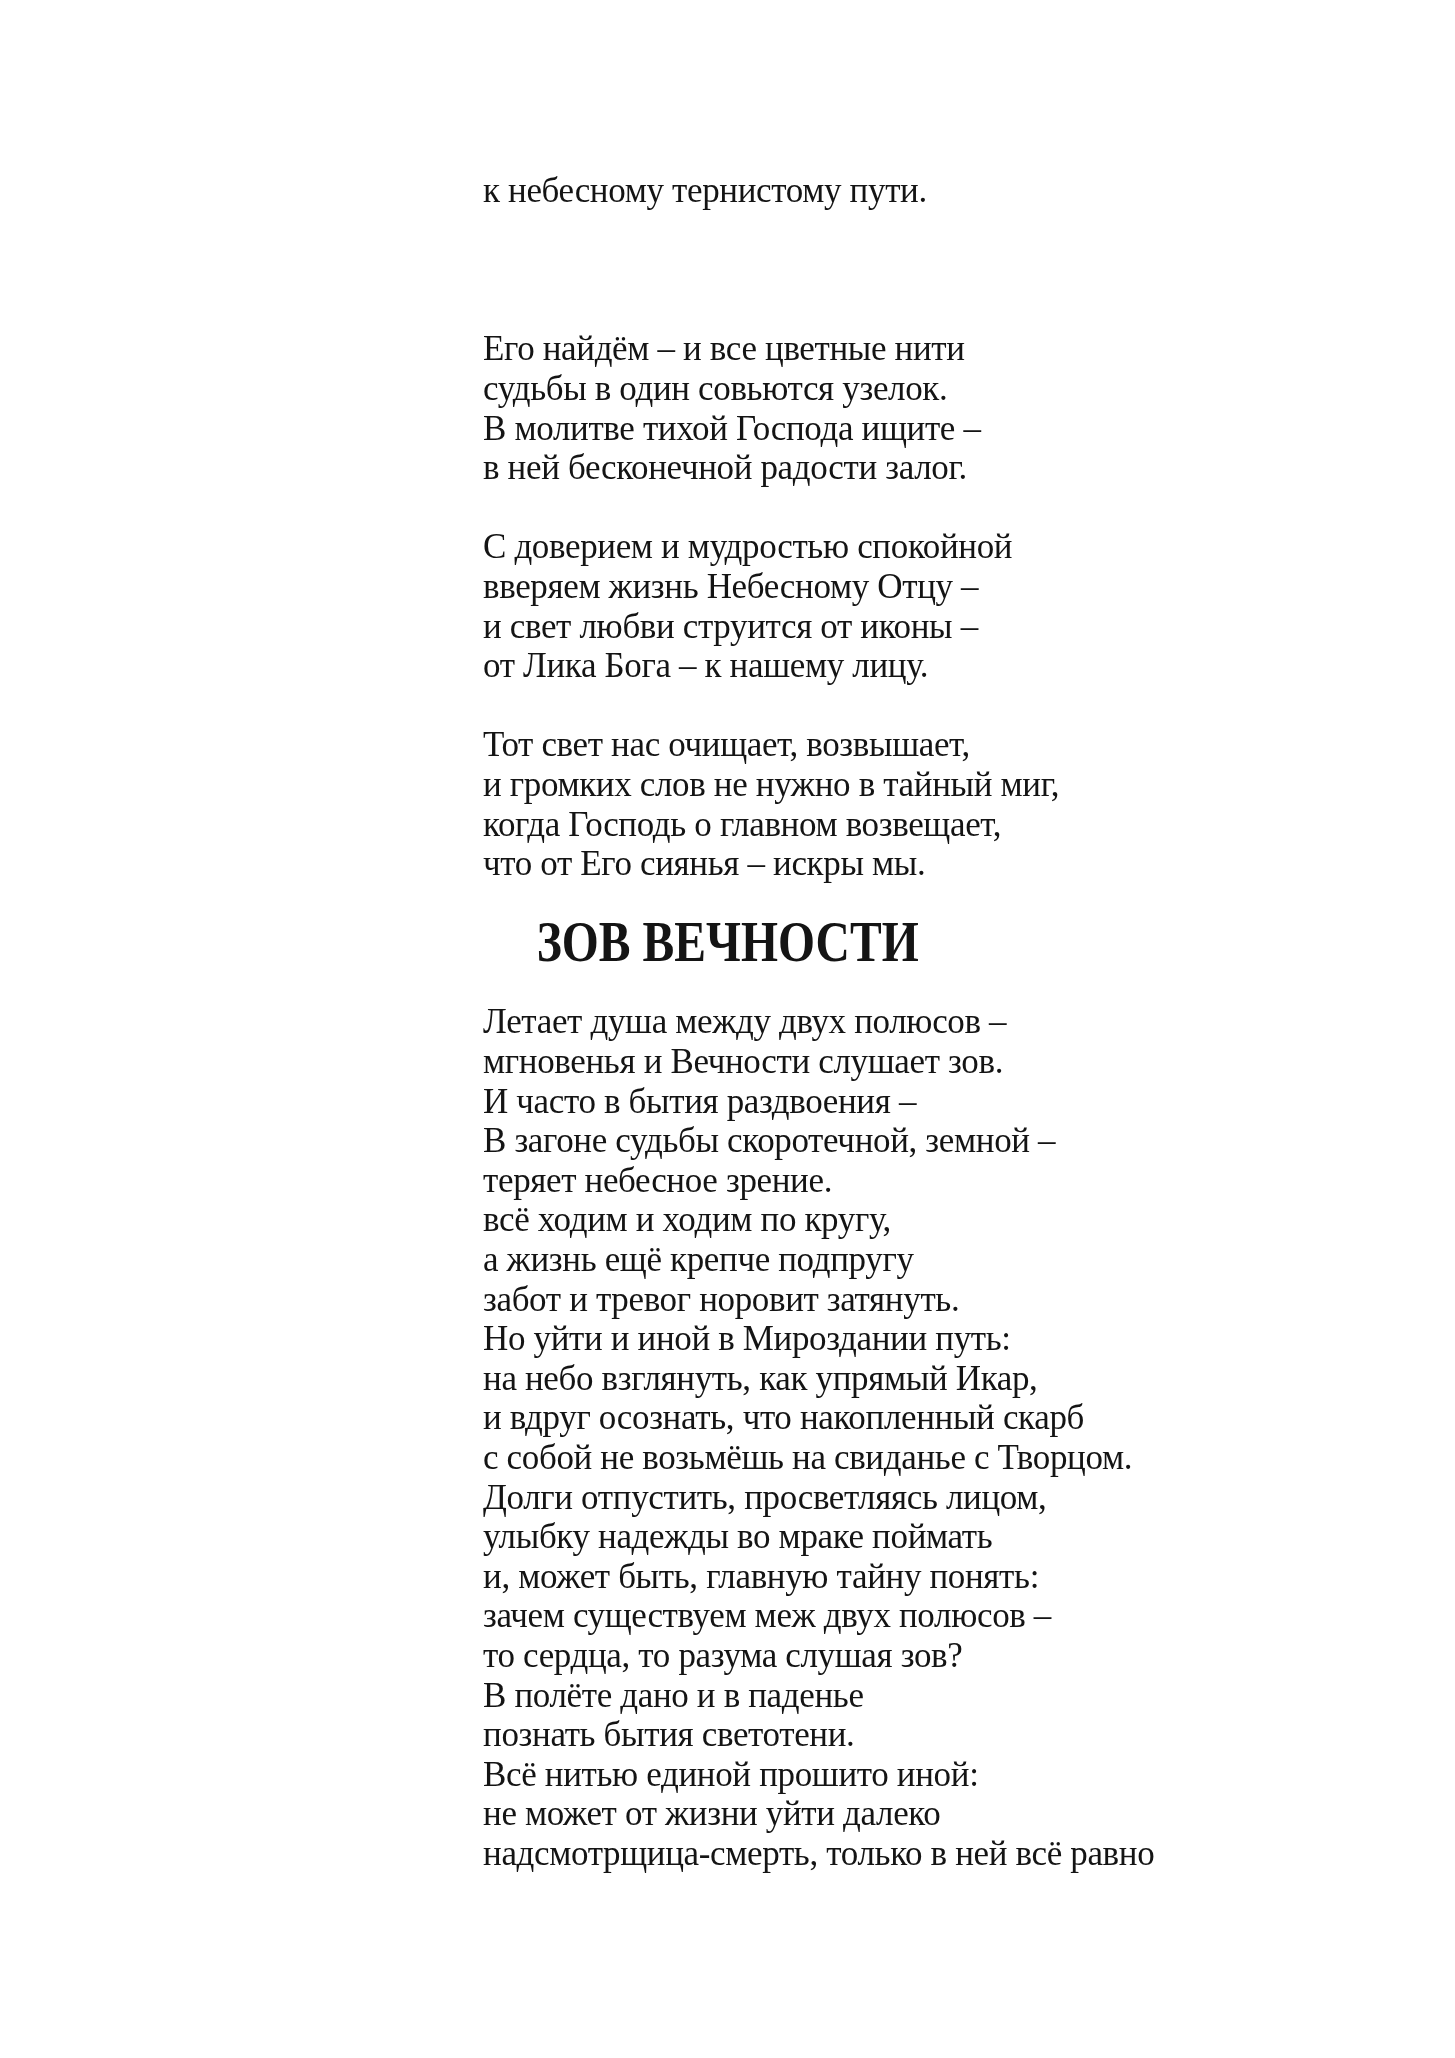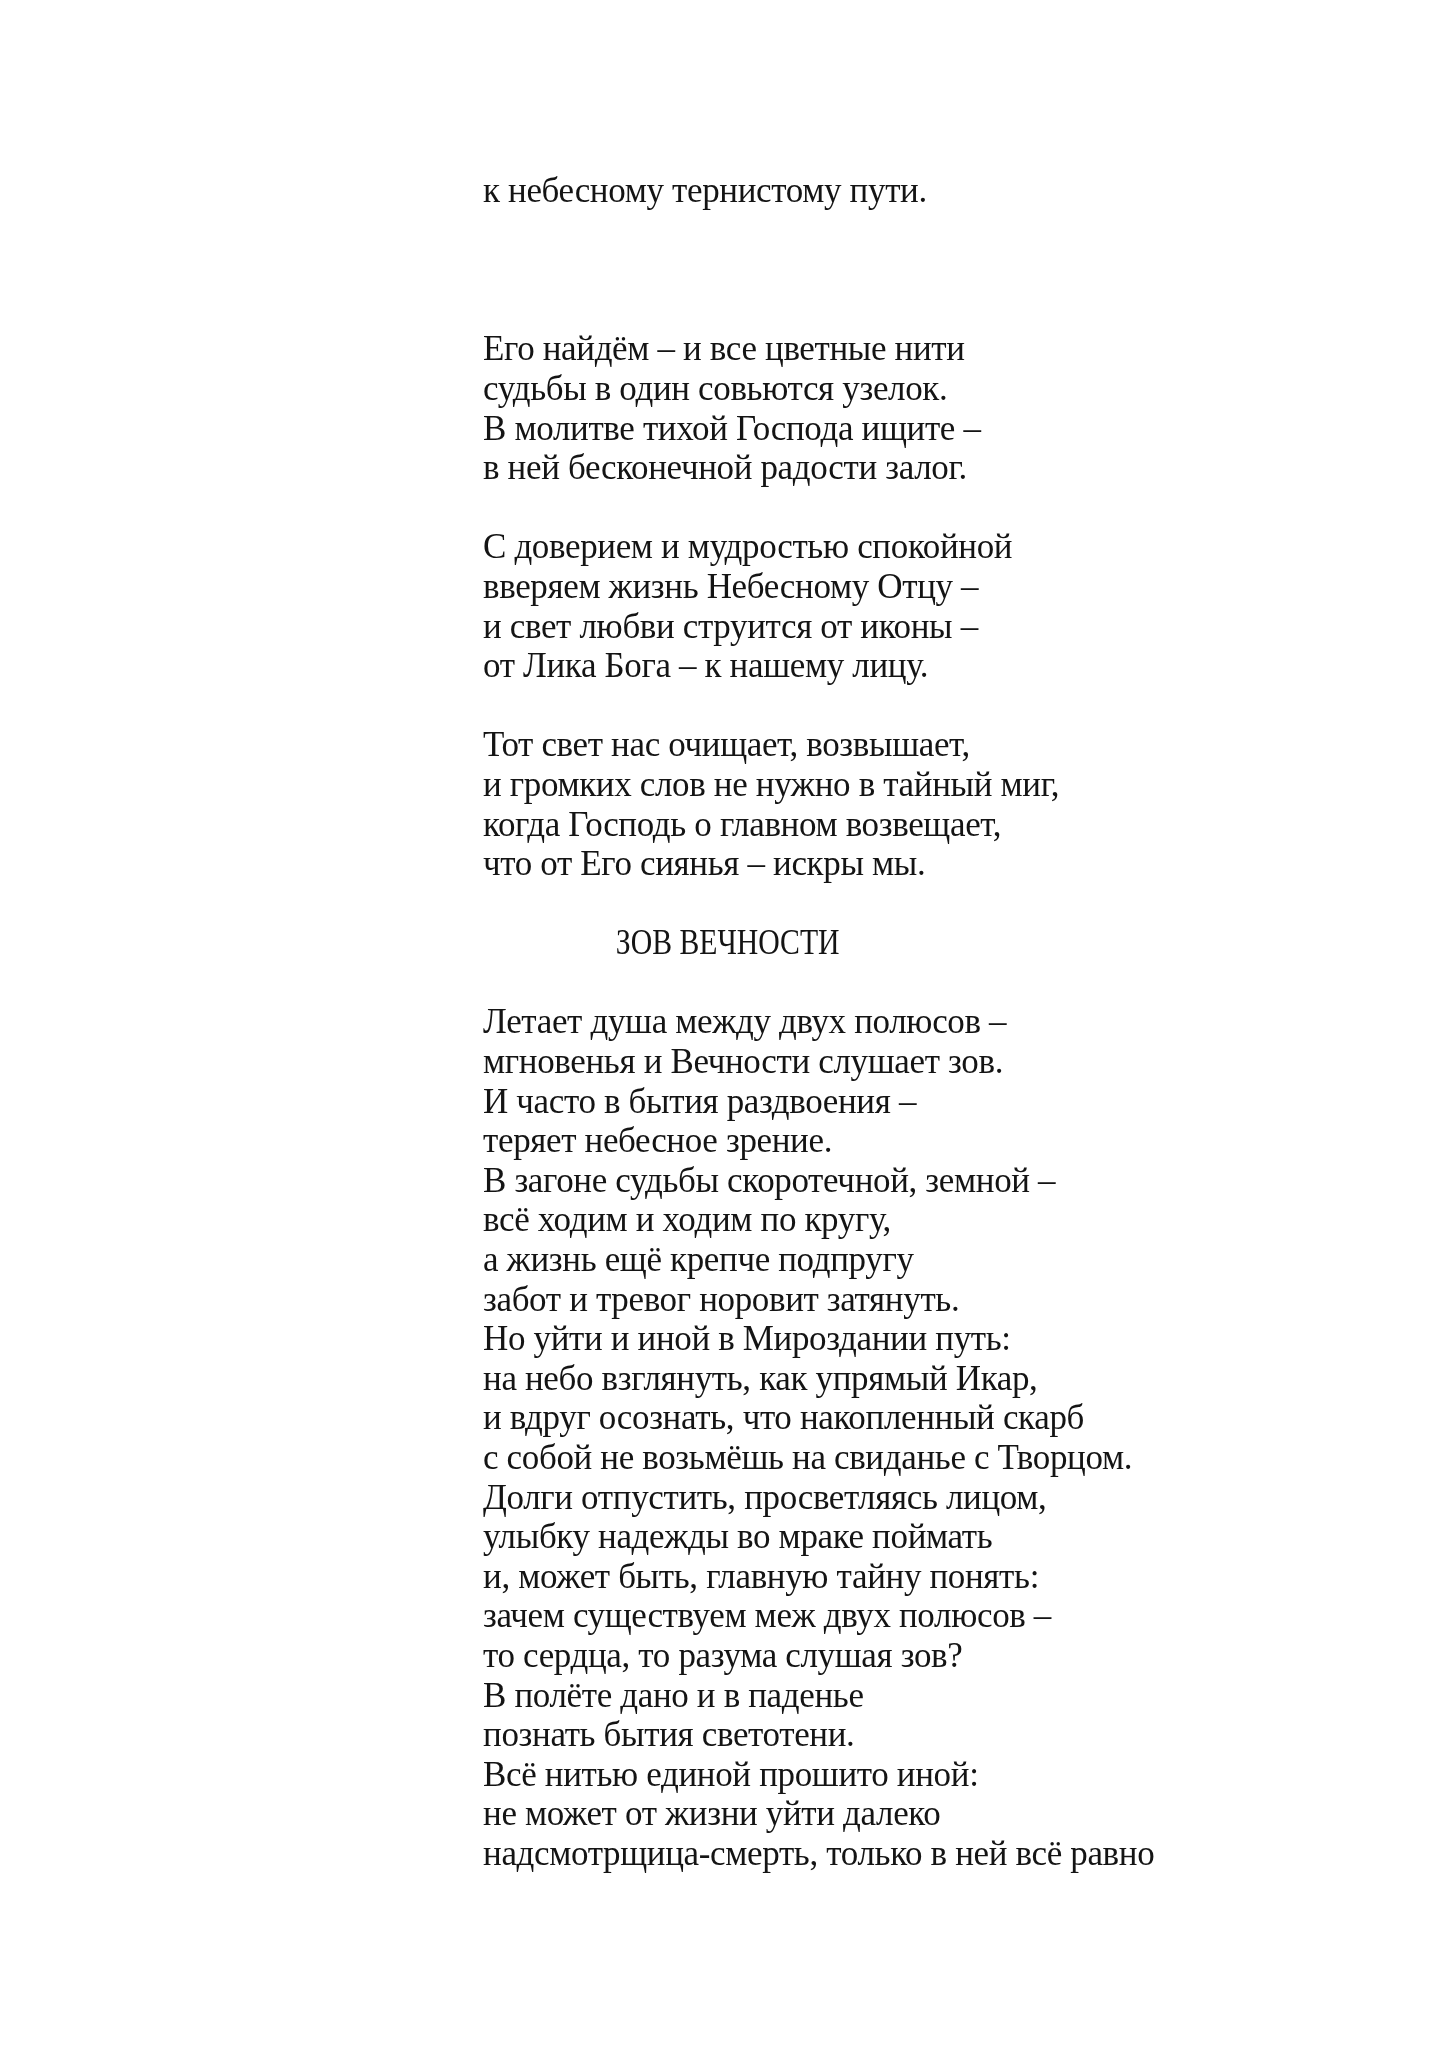--- a/index.html
+++ b/index.html
@@ -26,22 +26,22 @@
     white-space:pre;
   }
   .row.line{
     padding-left:483px;
   }
   .row.blank{
     padding-left:483px;
   }
   .row.heading{
     text-align:center;
-    font-weight:normal;
-    font-size:35px;
+    font-weight:bold;
+    font-size:56px;
     letter-spacing:0;
   }
   .row.heading .hspan{
     display:inline-block;
     transform:scaleX(0.85);
     transform-origin:50% 50%;
   }
 </style>
 </head>
 <body>
@@ -65,22 +65,22 @@
       <div class="row line">Тот свет нас очищает, возвышает,</div>
       <div class="row line">и громких слов не нужно в тайный миг,</div>
       <div class="row line">когда Господь о главном возвещает,</div>
       <div class="row line">что от Его сиянья – искры мы.</div>
       <div class="row blank"></div>
       <div class="row heading"><span class="hspan">ЗОВ ВЕЧНОСТИ</span></div>
       <div class="row blank"></div>
       <div class="row line">Летает душа между двух полюсов –</div>
       <div class="row line">мгновенья и Вечности слушает зов.</div>
       <div class="row line">И часто в бытия раздвоения –</div>
+      <div class="row line">В загоне судьбы скоротечной, земной –</div>
       <div class="row line">теряет небесное зрение.</div>
-      <div class="row line">В загоне судьбы скоротечной, земной –</div>
       <div class="row line">всё ходим и ходим по кругу,</div>
       <div class="row line">а жизнь ещё крепче подпругу</div>
       <div class="row line">забот и тревог норовит затянуть.</div>
       <div class="row line">Но уйти и иной в Мироздании путь:</div>
       <div class="row line">на небо взглянуть, как упрямый Икар,</div>
       <div class="row line">и вдруг осознать, что накопленный скарб</div>
       <div class="row line">с собой не возьмёшь на свиданье с Творцом.</div>
       <div class="row line">Долги отпустить, просветляясь лицом,</div>
       <div class="row line">улыбку надежды во мраке поймать</div>
       <div class="row line">и, может быть, главную тайну понять:</div>

